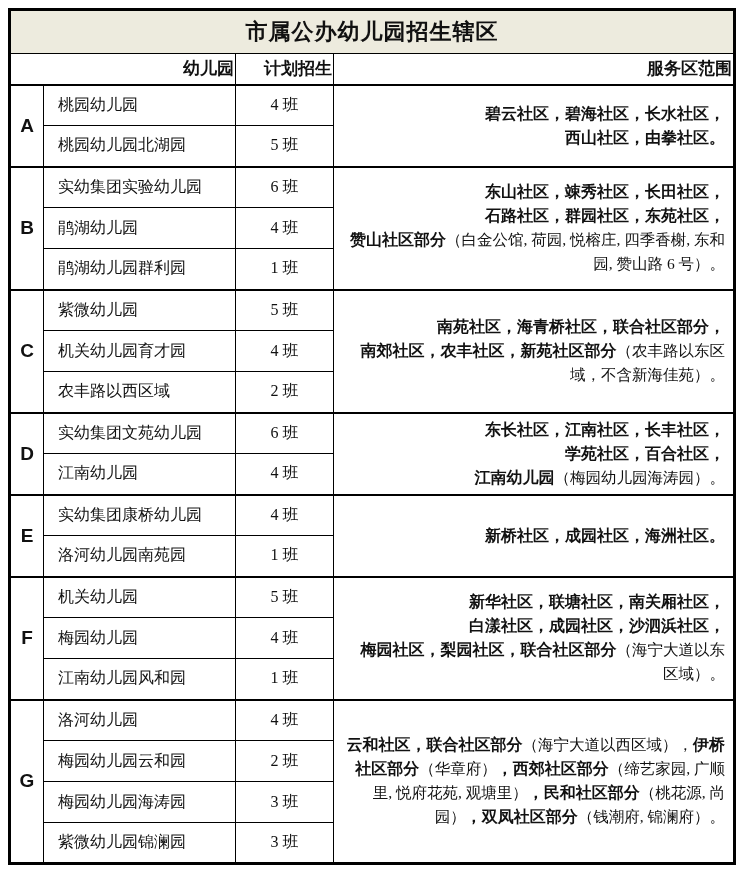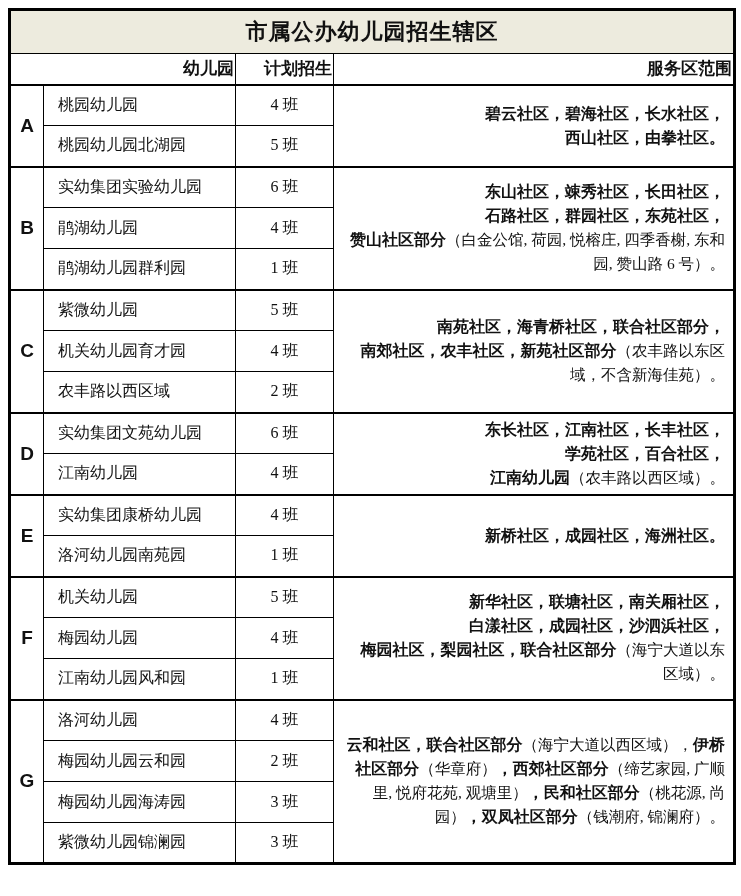--- a/index.html
+++ b/index.html
@@ -133,21 +133,21 @@
           <td class="plan-cell">4 班</td>
         </tr>
         <tr class="data-row">
           <td class="name-cell">农丰路以西区域</td>
           <td class="plan-cell">2 班</td>
         </tr>
         <tr class="data-row section-start">
           <td class="letter-cell" rowspan="2">D</td>
           <td class="name-cell">实幼集团文苑幼儿园</td>
           <td class="plan-cell">6 班</td>
-          <td class="service-cell" rowspan="2"><span class="seg-bold">东长社区，江南社区，长丰社区，</span><br><span class="seg-bold">学苑社区，百合社区，</span><br><span class="seg-bold">江南幼儿园</span><span class="seg-reg">（农丰路以西区域）。</span></td>
+          <td class="service-cell" rowspan="2"><span class="seg-bold">东长社区，江南社区，长丰社区，</span><br><span class="seg-bold">学苑社区，百合社区，</span><br><span class="seg-bold">江南幼儿园</span><span class="seg-reg">（梅园幼儿园海涛园）。</span></td>
         </tr>
         <tr class="data-row">
           <td class="name-cell">江南幼儿园</td>
           <td class="plan-cell">4 班</td>
         </tr>
         <tr class="data-row section-start">
           <td class="letter-cell" rowspan="2">E</td>
           <td class="name-cell">实幼集团康桥幼儿园</td>
           <td class="plan-cell">4 班</td>
           <td class="service-cell" rowspan="2"><span class="seg-bold">新桥社区，成园社区，海洲社区。</span></td>

